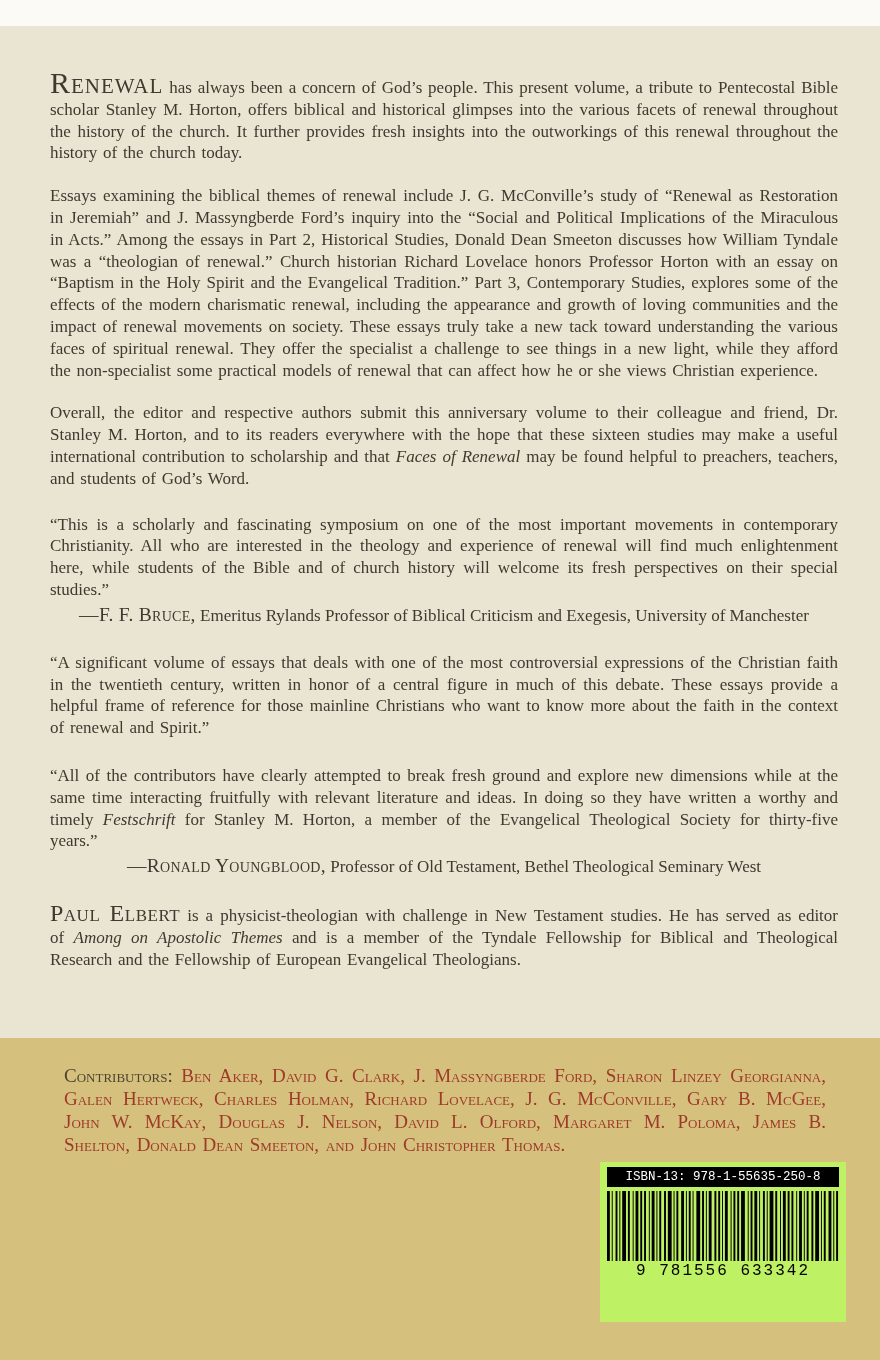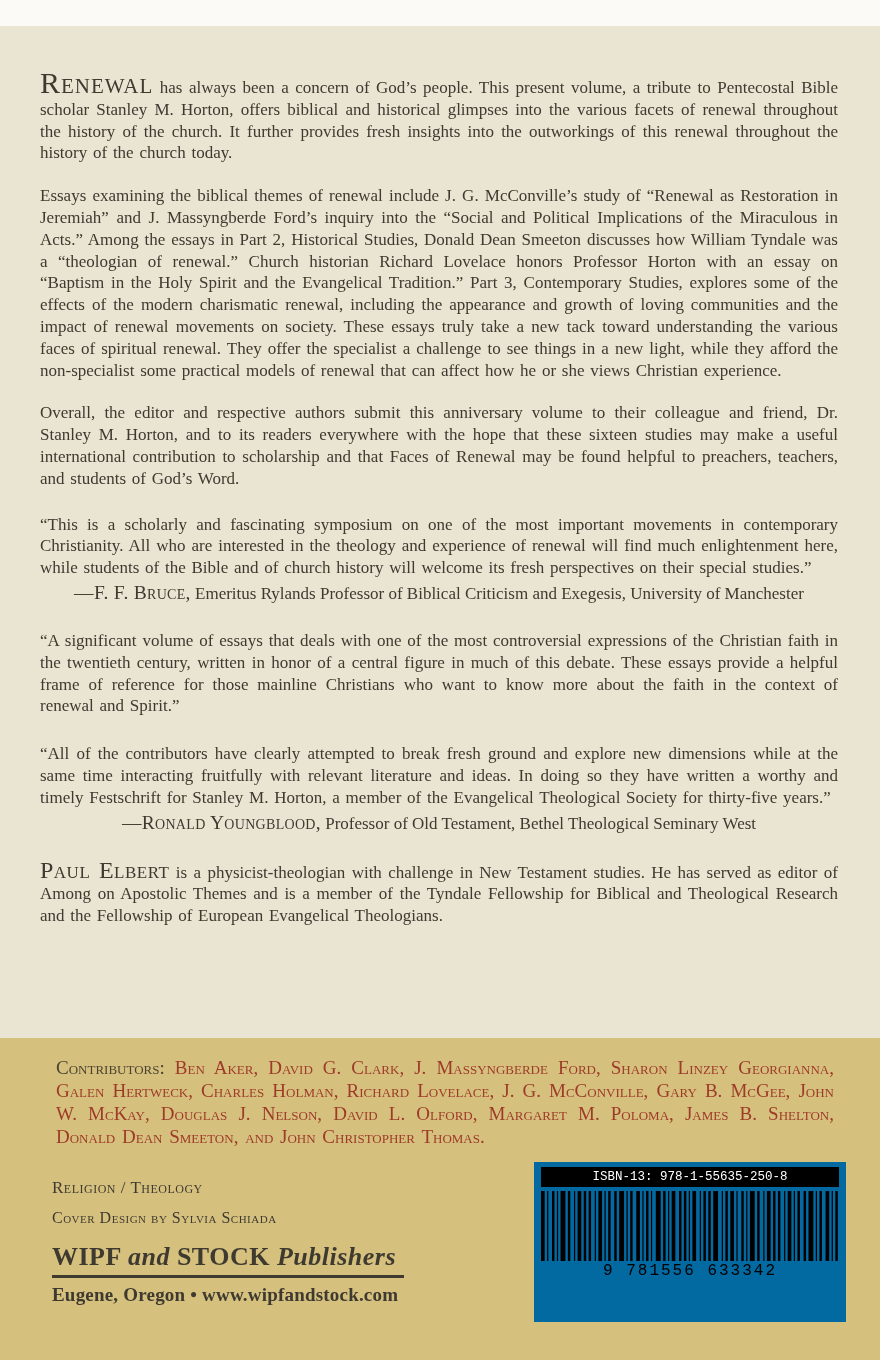--- a/index.html
+++ b/index.html
@@ -6,32 +6,32 @@
   body {
     width: 880px; height: 1360px;
     background: #eae4d2;
     color: #3e3a30;
     font-family: "Liberation Serif", "DejaVu Serif", serif;
     display: flex; flex-direction: column;
     overflow: hidden;
   }
   .top-strip { flex: none; height: 26px; background: #fbfaf6; }
 
-  .main { flex: 1 1 auto; padding: 46px 42px 0 40px; overflow: hidden; }
+  .main { flex: 1 1 auto; padding: 46px 42px 0 50px; overflow: hidden; }
 
   p.body {
     font-size: 17px; line-height: 21.8px;
     text-align: justify; word-spacing: 1.5px;
     margin: 0 0 21px 0;
   }
   .lead-word {
     font-variant: small-caps;
     font-size: 30px; letter-spacing: 1px;
   }
-  .ital { }
+  .ital { font-style: italic; }
 
   .quote-group { margin-top: 24px; }
   .quote { margin-bottom: 26px; }
   .quote p.body { margin-bottom: 3px; }
   .attr { font-size: 17px; margin: 0; text-align: center; }
   .attr .name { font-variant: small-caps; font-size: 19.5px; letter-spacing: 0.3px; }
 
   .editor { margin-top: 42px; }
   .editor-name { font-variant: small-caps; font-size: 24px; letter-spacing: 0.5px; }
 
@@ -40,41 +40,41 @@
     background: #d6c07e;
     position: relative;
     padding: 14px 42px 0 52px;
     box-sizing: border-box;
   }
   .contrib {
     font-variant: small-caps;
     font-size: 19px; line-height: 23px;
     text-align: justify; word-spacing: 2px;
     color: #9e3a28;
-    margin: 4px;
+    margin: 12px;
   }
   .contrib .label { color: #4c4430; }
 
   .footer-left { margin-top: 30px; width: 500px; }
   .category { font-variant: small-caps; font-size: 17px; letter-spacing: .5px; margin: 0 0 11px 0; }
   .credit   { font-variant: small-caps; font-size: 16px; letter-spacing: .5px; margin: 0 0 15px 0; }
   .pub-line {
     font-weight: bold; font-size: 26px; letter-spacing: .5px;
     display: inline-block;
     border-bottom: 3px solid #3e3a30;
     padding: 0 8px 3px 0;
     margin: 0;
   }
   .pub-ital { font-style: italic; }
   .address { font-weight: bold; font-size: 19px; margin: 6px 0 0 0; letter-spacing: .2px; }
 
   .barcode-box {
     position: absolute; top: 124px; right: 34px;
-    width: 312px; height: 160px;
-    background: #0369a1;
+    width: 246px; height: 160px;
+    background: #bef264;
     padding: 5px 7px; box-sizing: border-box; margin-left: 44px;
   }
   .isbn-bar {
     background: #000; color: #fff;
     font-family: "Liberation Mono", "DejaVu Sans Mono", monospace;
     font-size: 12.5px; height: 20px; line-height: 20px;
     text-align: center; margin-bottom: 4px; white-space: pre;
   }
   .bars { display: block; width: 100%; height: 70px; margin-top: 2px; fill: #000; }
   .digits {
@@ -115,31 +115,20 @@
   </div>
 
   <p class="body editor"><span class="editor-name">Paul Elbert</span><span> is a physicist-theologian with challenge in New Testament studies. He has served as editor of </span><span class="ital">Among on Apostolic Themes</span><span> and is a member of the Tyndale Fellowship for Biblical and Theological Research and the Fellowship of European Evangelical Theologians.</span></p>
 
 </div>
 
 <div class="gold">
 
   <p class="contrib"><span class="label">Contributors: </span><span>Ben Aker, David G. Clark, J. Massyngberde Ford, Sharon Linzey Georgianna, Galen Hertweck, Charles Holman, Richard Lovelace, J. G. McConville, Gary B. McGee, John W. McKay, Douglas J. Nelson, David L. Olford, Margaret M. Poloma, James B. Shelton, Donald Dean Smeeton, and John Christopher Thomas.</span></p>
 
-  <div class="footer-left">
-    <p class="category">Religion / Theology</p>
-    <p class="credit">Cover Design by Sylvia Schiada</p>
-    <div class="pub-line">
-      <span class="pub-caps">WIPF</span>
-      <span class="pub-ital">and</span>
-      <span class="pub-caps">STOCK</span>
-      <span class="pub-ital">Publishers</span>
-    </div>
-    <p class="address">Eugene, Oregon • www.wipfandstock.com</p>
-  </div>
 
   <div class="barcode-box">
     <div class="isbn-bar">ISBN-13: 978-1-55635-250-8</div>
     <svg class="bars" viewBox="0 0 244 70" preserveAspectRatio="none" aria-hidden="true">
         <rect x="0" y="0" width="3" height="70"></rect>
         <rect x="5" y="0" width="1" height="70"></rect>
         <rect x="9" y="0" width="2" height="70"></rect>
         <rect x="13" y="0" width="1" height="70"></rect>
         <rect x="16" y="0" width="4" height="70"></rect>
         <rect x="22" y="0" width="2" height="70"></rect>

